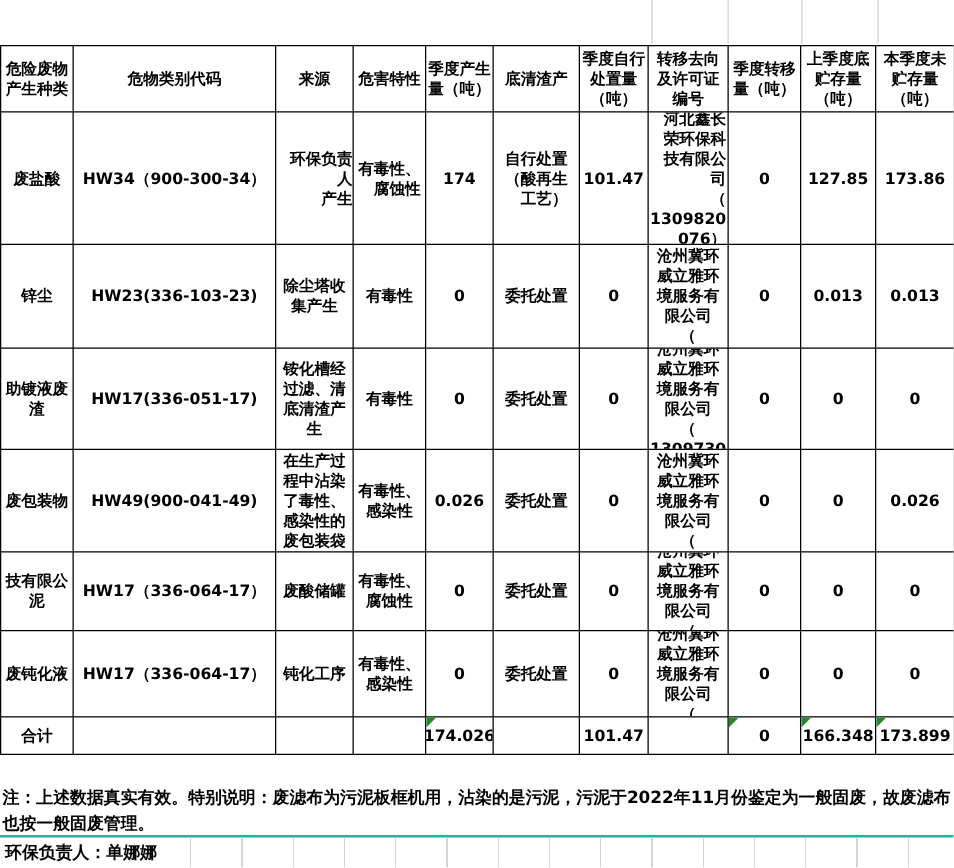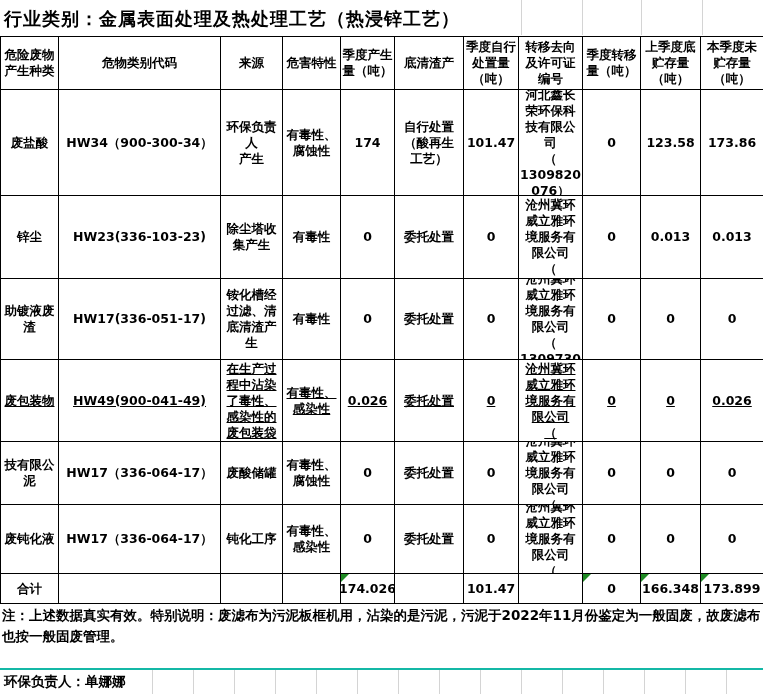--- a/index.html
+++ b/index.html
@@ -17,52 +17,51 @@
   table.main td,table.main th{
     border:1px solid #000;padding:0;position:relative;
     text-align:center;vertical-align:middle;font-weight:700;
   }
   .cw{
     display:flex;align-items:center;justify-content:center;
     overflow:hidden;white-space:pre-line;
     font-size:12.5px;line-height:16px;width:100%;
   }
   tr.hr  .cw{height:52px;}
-  tr.r1  .cw{height:105px;}
+  tr.r1  .cw{height:105px;text-align:right;}
   tr.r2  .cw{height:82px;}
   tr.r3  .cw{height:80px;}
-  tr.r4  .cw{height:81px;text-decoration:underline;}
+  tr.r4  .cw{height:81px;}
   tr.r5  .cw{height:62px;}
   tr.r6  .cw{height:68px;}
   tr.rt  .cw{height:29px;}
   i.tri{position:absolute;top:0;left:0;width:8px;height:8px;display:block;
         clip-path:polygon(0 0,100% 0,0 100%);}
   
-  .note{margin-top:1px;padding:0 2px;font-size:13.5px;line-height:21px;}
+  .note{margin-top:24px;padding:0 2px;font-size:13.5px;line-height:21px;}
   .bottom-band{
     position:absolute;left:0;right:0;top:668px;height:25px;
     border-top:2px solid #14b8a6;border-bottom:1px solid #d4d4d4;
   }
   .bgrid{
     position:absolute;left:152px;right:0;top:0;bottom:0;
     background:repeating-linear-gradient(to right,#d4d4d4 0 1px,transparent 1px 41px);
   }
   .footer-text{position:absolute;left:4px;top:3px;font-size:13.5px;background:#fff;padding-right:6px;}
 </style>
 </head>
 <body>
 
 <div class="screen">
 
   <div class="top-area">
     <div class="gridv" style="left:521px"></div>
     <div class="gridv" style="left:582px"></div>
     <div class="gridv" style="left:641px"></div>
     <div class="gridv" style="left:702px"></div>
-    <div class="title">行业类别：金属表面处理及热处理工艺（热浸锌工艺）</div>
   </div>
 
   <table class="main">
     <colgroup>
       <col style="width:58px">
         <col style="width:162px">
         <col style="width:62px">
       <col style="width:58px">
         <col style="width:54px">
         <col style="width:69px">
@@ -153,21 +152,21 @@
 技有限公
 司
 （
 1309820
 076）</div>
           </td>
         <td>
             <div class="cw">0</div>
           </td>
         <td>
-            <div class="cw">123.58</div>
+            <div class="cw">127.85</div>
           </td>
         <td>
             <div class="cw">173.86</div>
           </td>
       </tr>
       <tr class="r2">
         <td>
             <div class="cw">锌尘</div>
           </td>
         <td>

